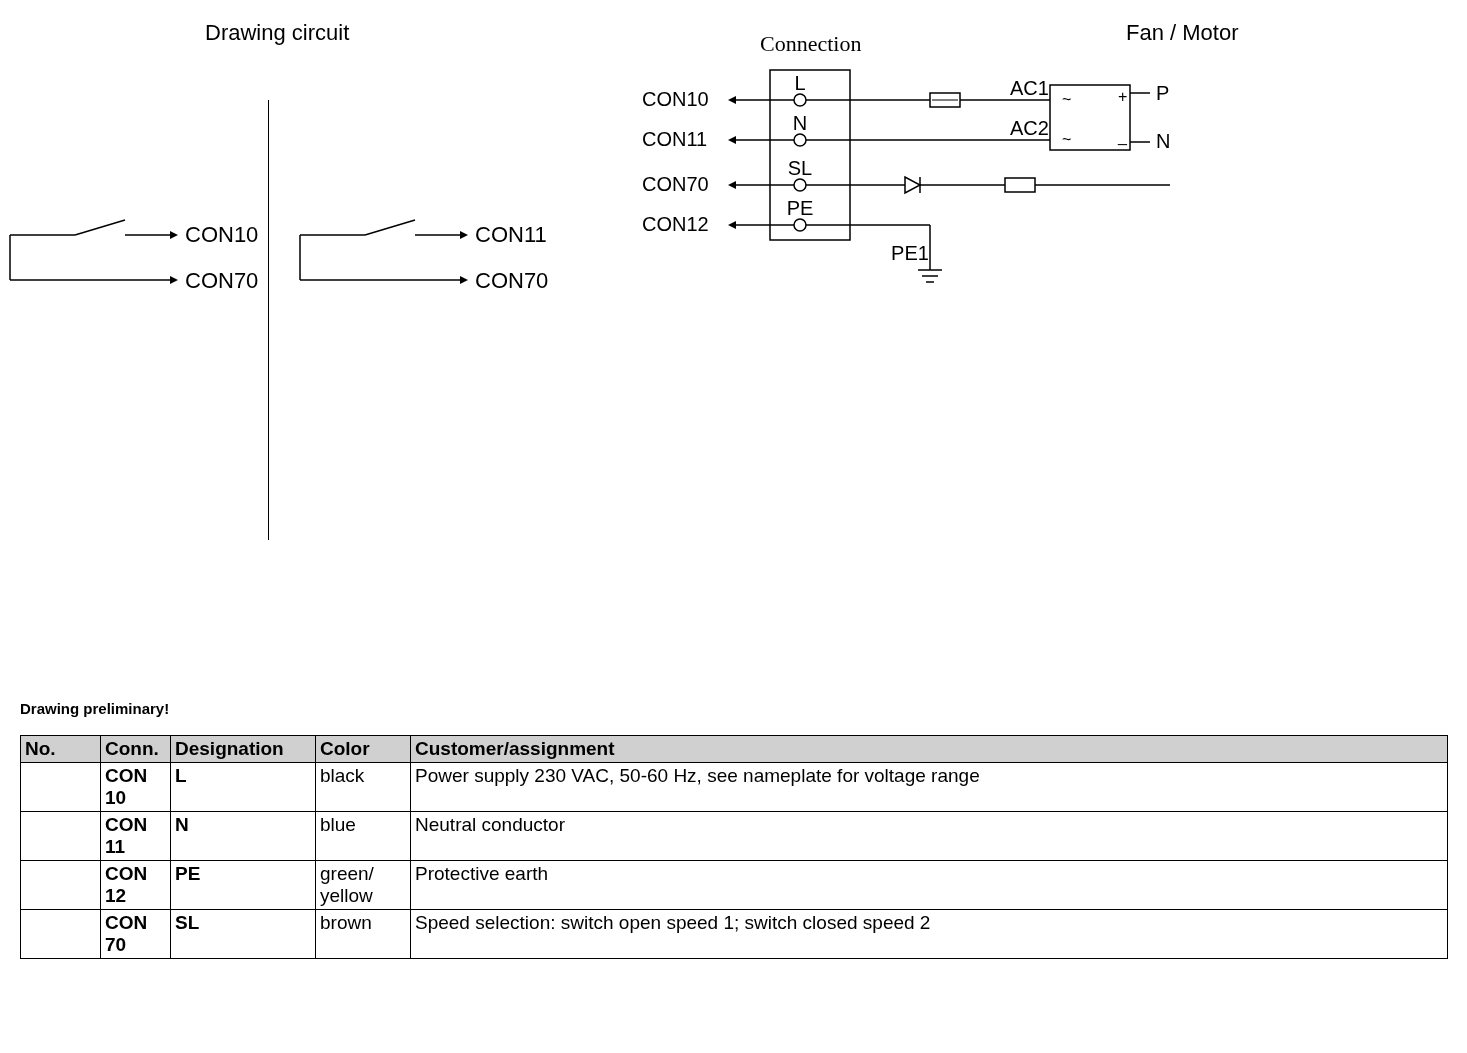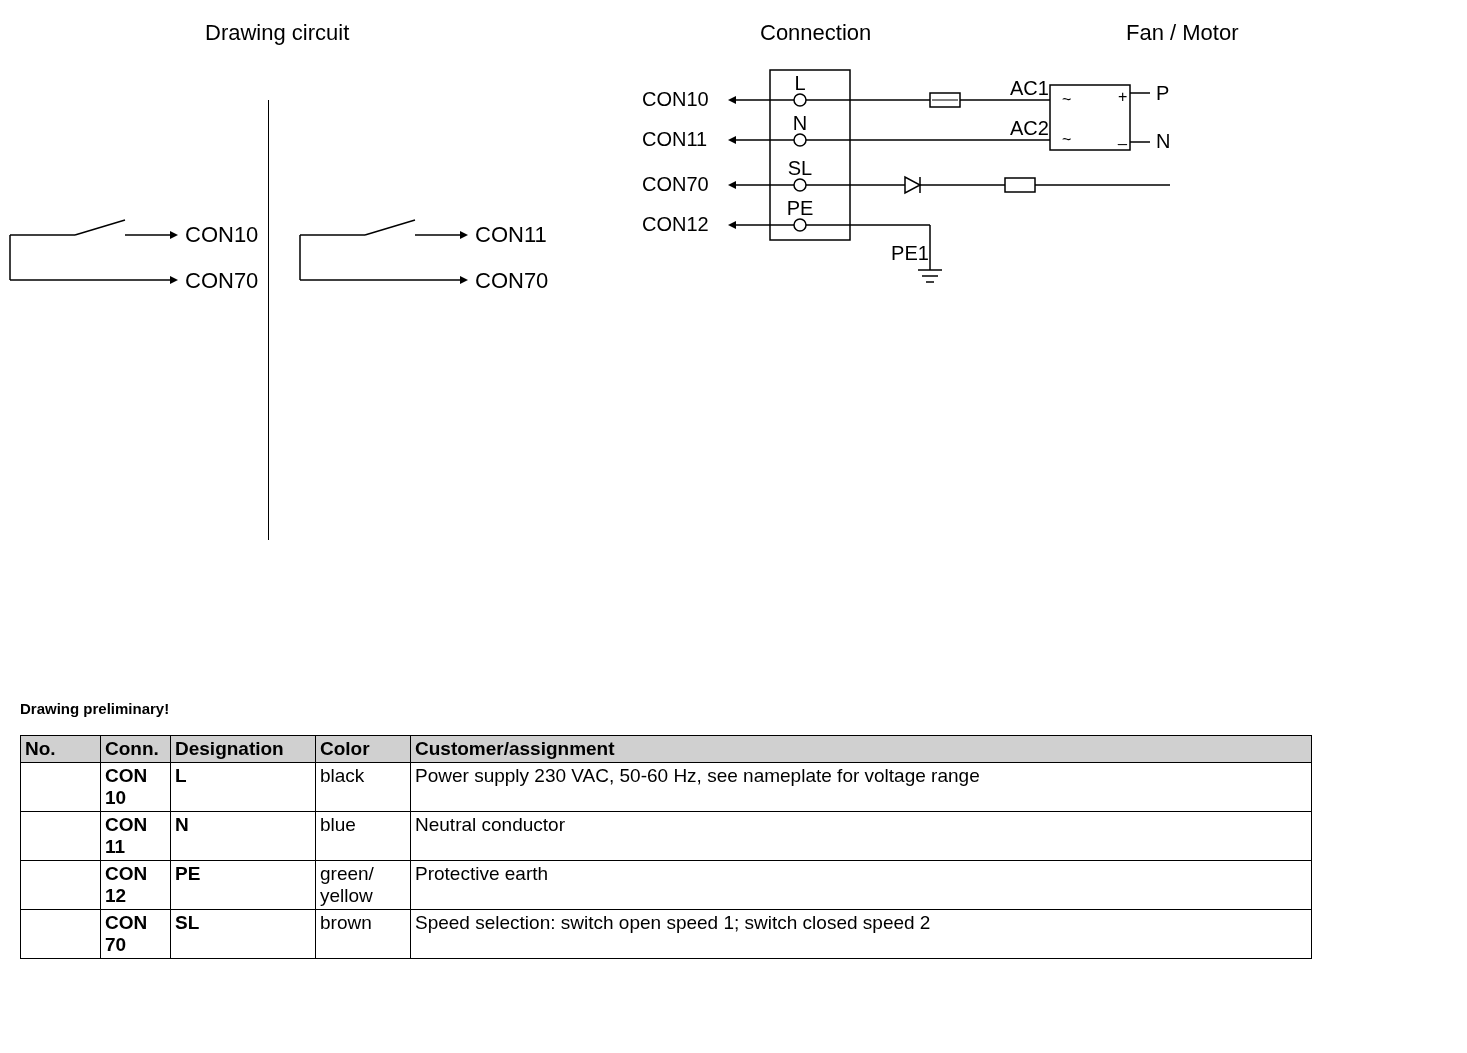--- a/index.html
+++ b/index.html
@@ -38,21 +38,21 @@
     }
     .status-text {
       position: absolute;
       font-size: 15px;
       font-weight: bold;
     }
     .table-container {
       position: absolute;
       top: 735px;
       left: 20px;
-      width: 1292px;
+      width: 1428px;
     }
     table {
       border-collapse: collapse;
       width: 100%;
       font-size: 19px;
     }
     th, td {
       border: 1px solid #000;
       padding: 2px 4px;
       text-align: left;
@@ -79,21 +79,21 @@
       font-style: italic;
       color: #3a5a8a;
       pointer-events: none;
       z-index: -1;
     }
   </style>
 </head>
 <body>
 
 <div class="header-label" style="top:20px; left:205px;">Drawing circuit</div>
-<div class="header-label" style="top:20px; left:760px;">Connection</div>
+<div class="header-label" style="top:31px; left:760px;font-family:Liberation Serif, serif;">Connection</div>
 <div class="header-label" style="top:20px; left:1126px;">Fan / Motor</div>
 
 <div class="diagram-area">
 
   <div class="divider-line" style="left:268px; top:40px;"></div>
 
   <svg class="switch-block" style="left:0px; top:150px;" width="260" height="110">
     <line x1="10" y1="25" x2="75" y2="25" stroke="#000" stroke-width="1.5"></line>
     <line x1="75" y1="25" x2="125" y2="10" stroke="#000" stroke-width="1.5"></line>
     <line x1="125" y1="25" x2="175" y2="25" stroke="#000" stroke-width="1.5"></line>

